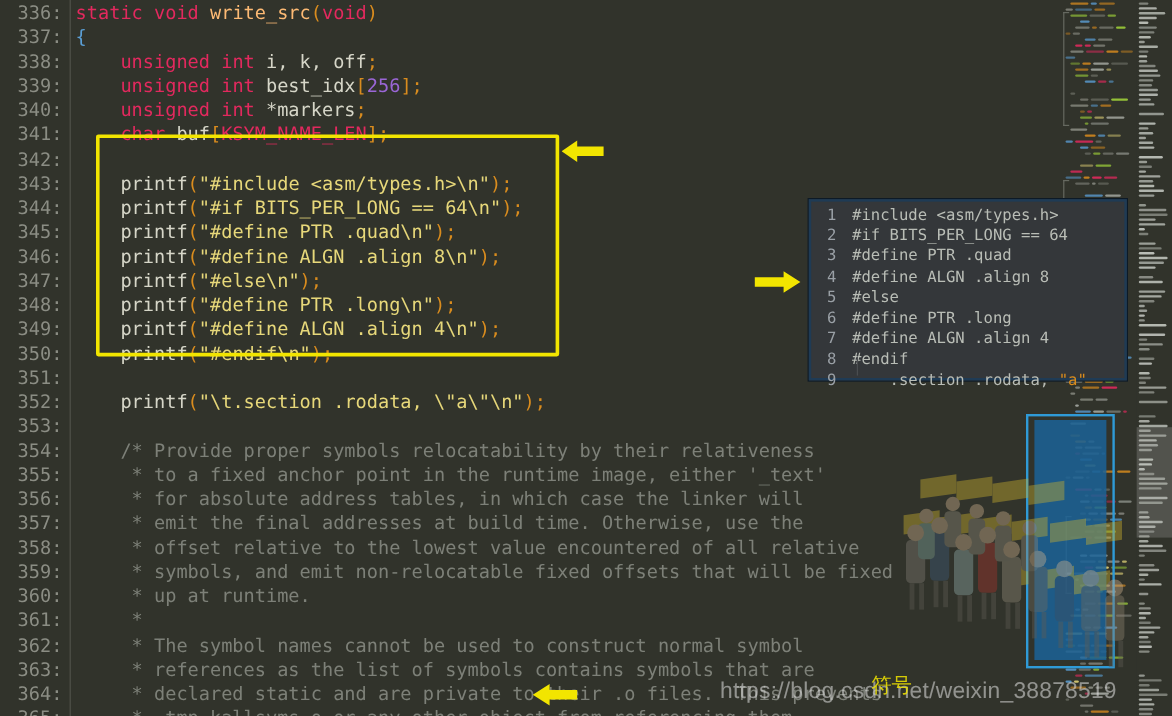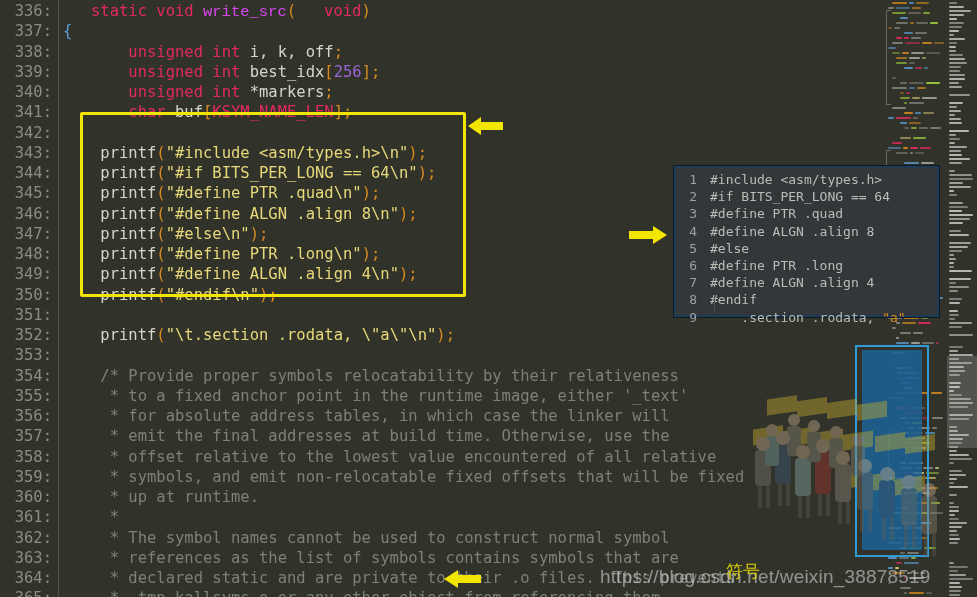--- a/index.html
+++ b/index.html
@@ -48,22 +48,22 @@
     width: 830px;
     font-size: 15.5px;
     line-height: 20.25px;
     padding-top: 1px;
     white-space: pre;
     color: #d6d6c8;
   }
   .code .row { height: 20.25px; white-space: pre; }
 
   
-  .kw   { color: #e2295e; margin-left: 28px; }       
-  .fn   { color: #d946ef; font-family: Liberation Mono, monospace; }       
+  .kw   { color: #e2295e; }       
+  .fn   { color: #fdba74; }       
   .pn   { color: #d98c1e; }       
   .num  { color: #9a66d6; }       
   .mac  { color: #e2295e; }       
   .str  { color: #e7d87a; }       
   .cmt  { color: #7d8078; }       
   .pl   { color: #d6d6c8; }       
   .br   { color: #5b9fd6; }       
 
   
   .hl-box {

